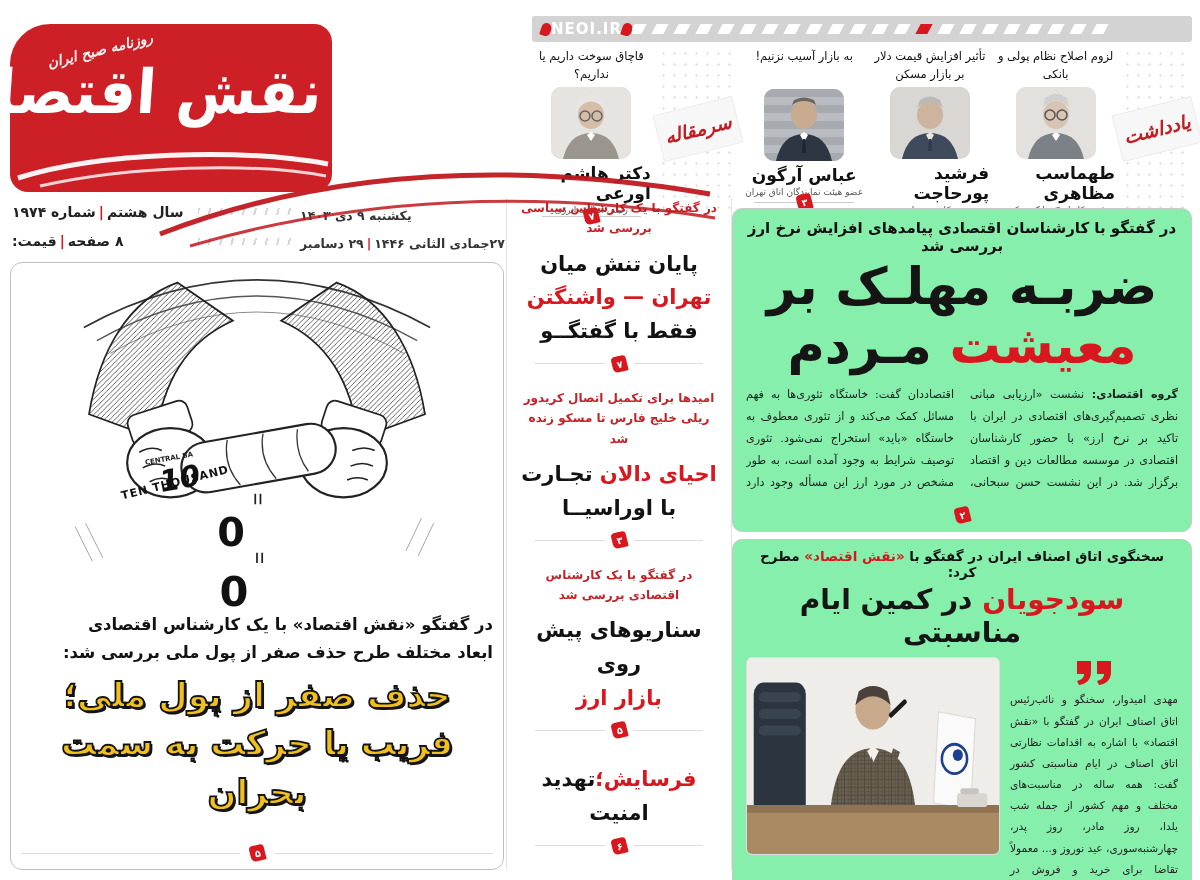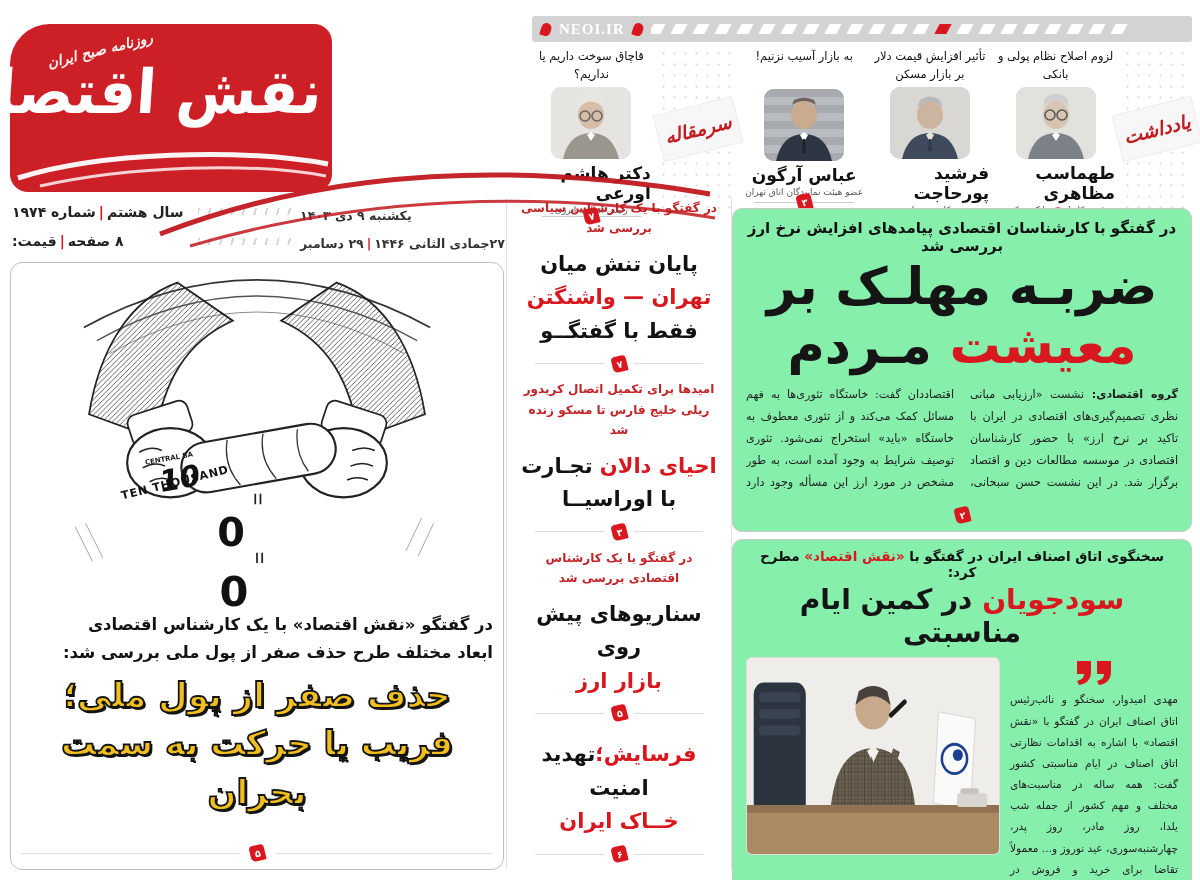--- a/index.html
+++ b/index.html
@@ -20,21 +20,21 @@
   .issue-block { position:absolute; left:12px; top:198px; width:178px; font-size:14px; font-weight:700;
     color:#222; line-height:2.1; text-align:left; direction:rtl; }
   .issue-block .sep, .date-block .sep { color:#d8171e; font-weight:900; padding:0 3px; }
   .date-block { position:absolute; left:300px; top:202px; width:205px; font-size:12.5px; color:#333;
     line-height:2.2; text-align:left; font-weight:600; }
   .deco-dashes { position:absolute; height:7px;
     background:repeating-linear-gradient(105deg,#ccc 0 2px,transparent 2px 11px); opacity:.8; }
 
   
   .neoi-strip { position:absolute; left:532px; top:16px; width:660px; height:26px; background:#d3d3d3;
-    border-radius:3px; display:flex; align-items:center; gap:8px; padding:0 9px; direction:ltr;font-family:Liberation Serif, serif; }
+    border-radius:3px; display:flex; align-items:center; padding:0 9px; direction:ltr; }
   .strip-mark { width:10px; height:13px; background:#d8171e; border-radius:6px 6px 6px 1px; transform:rotate(18deg); flex:none; }
   .strip-site { color:#fff; font-weight:900; font-size:15px; letter-spacing:1px; }
   .dashes { flex:1; display:flex; gap:10px; align-items:center; overflow:hidden; }
   .dashes i { width:12px; height:10px; background:#fff; transform:skewX(-28deg); flex:none; }
   .dashes i.rd { background:#d8171e; }
 
   
   .columnists { position:absolute; left:532px; top:48px; width:660px; height:162px; display:flex; gap:7px; }
   .label-card { width:70px; position:relative; flex:none;
     background:radial-gradient(#e4e4e4 1.3px, transparent 1.3px); background-size:11px 11px; }
@@ -357,21 +357,20 @@
       <div class="mi-div">
           <span class="ln"></span>
           <span class="badge">۵</span>
           <span class="ln"></span>
         </div>
     </div>
 
     <div class="mi">
       <div class="mi-h">
         <div><span class="red">فرسایش؛</span><span>تهدید امنیت</span></div>
-        <div class="red">خــاک ایران</div>
       </div>
       <div class="mi-div">
           <span class="ln"></span>
           <span class="badge">۶</span>
           <span class="ln"></span>
         </div>
     </div>
 
     <div class="mi">
       

